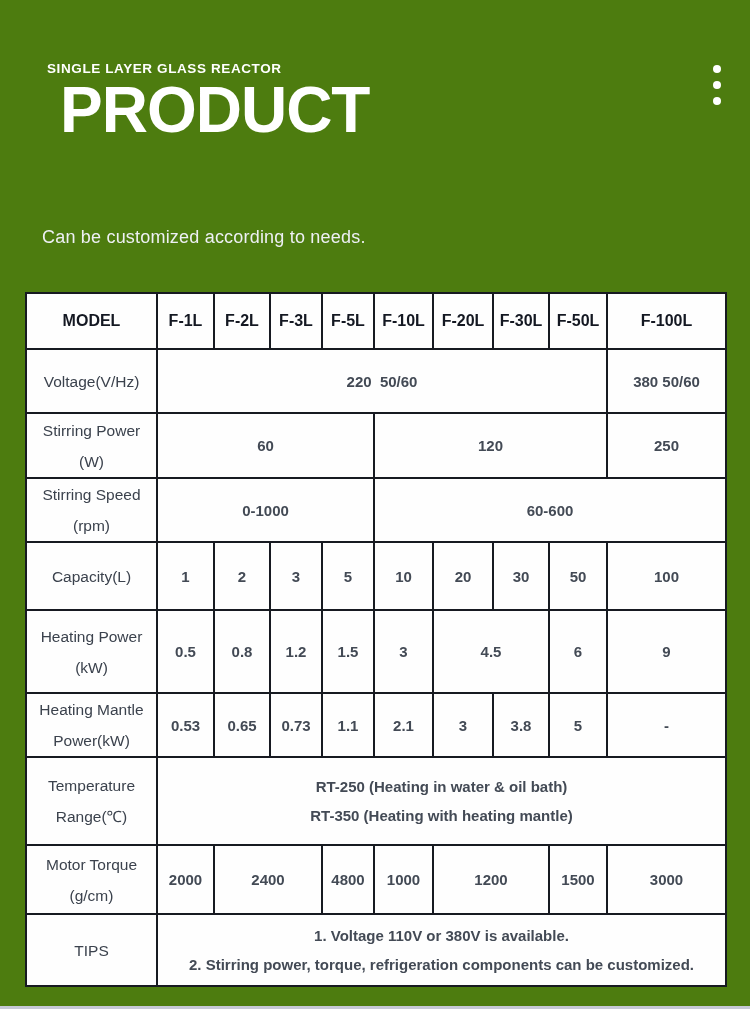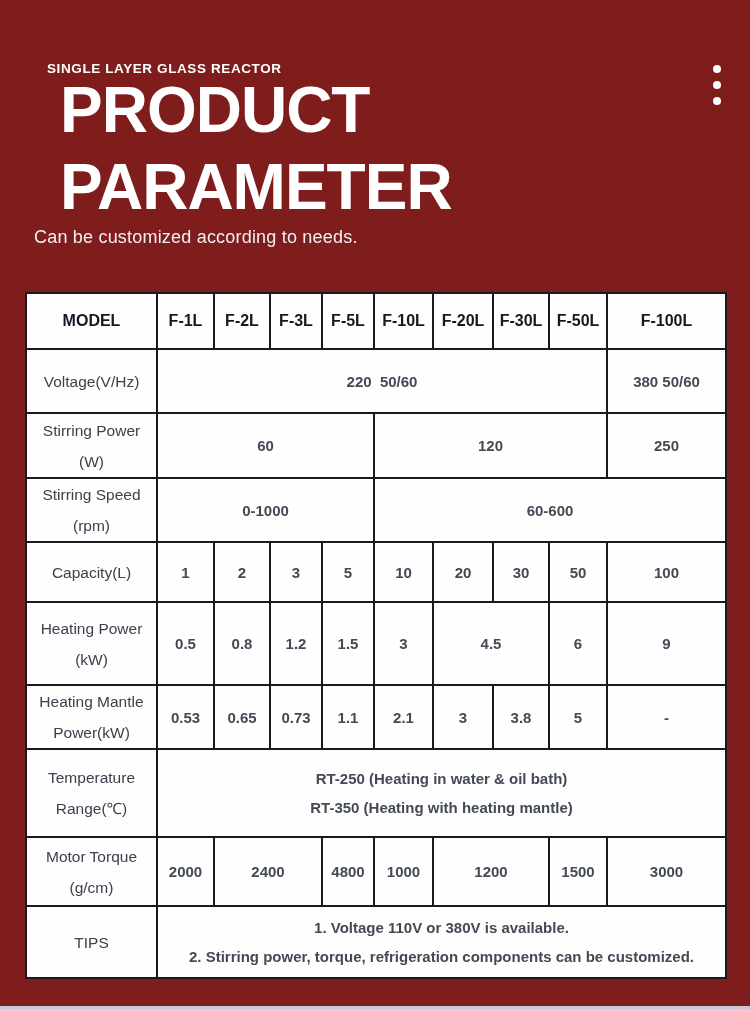--- a/index.html
+++ b/index.html
@@ -3,35 +3,35 @@
 <meta charset="utf-8">
 <style>
   * { margin:0; padding:0; box-sizing:border-box; }
   html,body { width:750px; height:1009px; }
   body {
     font-family:"Liberation Sans", sans-serif;
     background:#1a2341;
     position:relative;
     overflow:hidden;
   }
-  .page { position:absolute; inset:0; background:#7f1d1d; }
+  .page { position:absolute; inset:0; background:#4d7c0f; }
 
   
   .eyebrow {
     position:absolute; left:47px; top:61px;
     font-size:13.5px; font-weight:bold; letter-spacing:.6px;
     color:#ffffff;
   }
   .title {
     position:absolute; left:60px; top:72px;
     font-size:64px; font-weight:bold; letter-spacing:-1px;
     line-height:77px; color:#ffffff;
   }
   .subtitle {
-    position:absolute; left:34px; top:227px;
+    position:absolute; left:42px; top:227px;
     font-size:18px; color:#eef0f4; letter-spacing:.2px;
   }
   .menu {
     position:absolute; right:29px; top:65px;
     display:flex; flex-direction:column; gap:8px;
     cursor:pointer;
   }
   .menu .dot { width:8px; height:8px; border-radius:50%; background:#ffffff; }
 
   
@@ -46,21 +46,21 @@
     background:#fefefe; padding:0 2px;
   }
   .spec thead th { height:56px; font-size:16px; font-weight:bold; color:#141822; }
   .spec th.row-label { font-weight:normal; font-size:15.5px; color:#3b424d; }
   .spec th.row-label div { line-height:31px; }
   .spec td { font-size:15px; color:#434a55;font-weight:bold; }
   .spec td div { line-height:29px; white-space:pre; }
   .spec tbody tr:nth-child(1) { height:64px; }
   .spec tbody tr:nth-child(2) { height:65px; }
   .spec tbody tr:nth-child(3) { height:64px; }
-  .spec tbody tr:nth-child(4) { height:60px;margin-left:8px; }
+  .spec tbody tr:nth-child(4) { height:68px;margin-left:8px; }
   .spec tbody tr:nth-child(5) { height:83px; }
   .spec tbody tr:nth-child(6) { height:64px; }
   .spec tbody tr:nth-child(7) { height:88px; }
   .spec tbody tr:nth-child(8) { height:69px; }
   .spec tbody tr:nth-child(9) { height:72px;margin-top:14px; }
   col.c-model{width:131px} col.c-1{width:57px} col.c-2{width:56px}
   col.c-3{width:52px} col.c-5{width:52px} col.c-10{width:59px}
   col.c-20{width:60px} col.c-30{width:56px} col.c-50{width:58px}
   col.c-100{width:119px}
 
@@ -71,21 +71,20 @@
 </style>
 </head>
 <body>
 
 <div class="page">
 
   <div class="eyebrow">SINGLE LAYER GLASS REACTOR</div>
 
   <div class="title">
     <span>PRODUCT</span><br>
-    <span>PARAMETER</span>
   </div>
 
   <div class="subtitle">Can be customized according to needs.</div>
 
   <div class="menu">
     <span class="dot"></span>
     <span class="dot"></span>
     <span class="dot"></span>
   </div>
 

